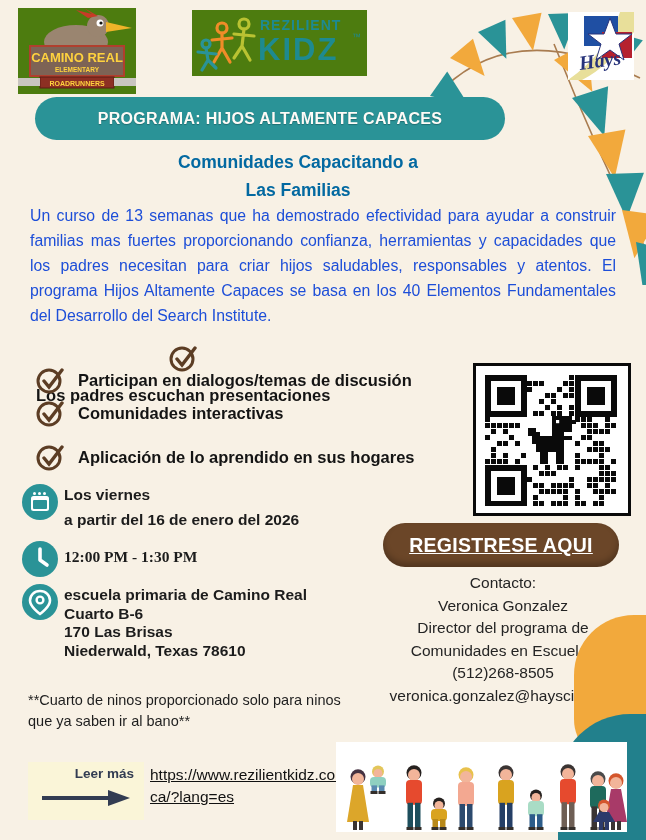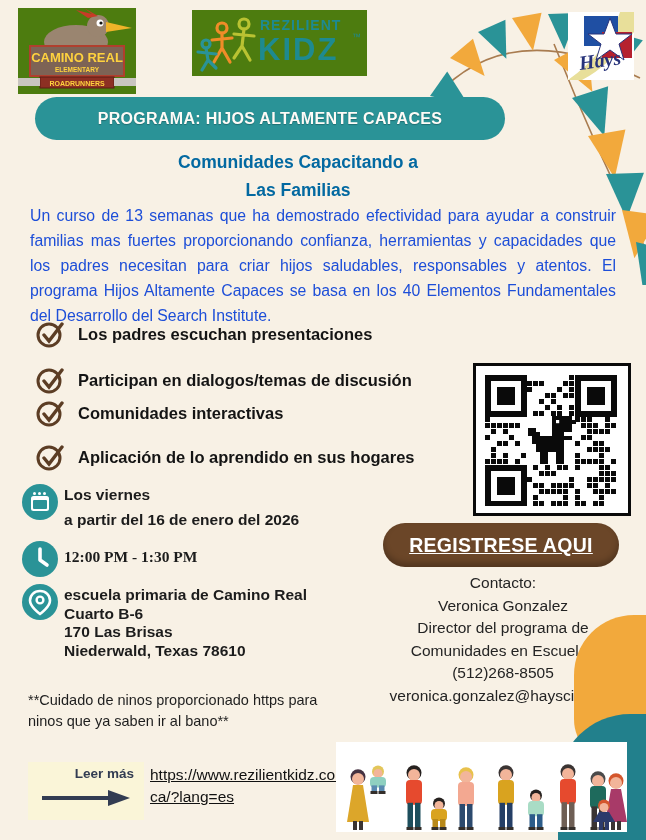--- a/index.html
+++ b/index.html
@@ -152,21 +152,21 @@
     <span>PROGRAMA: HIJOS ALTAMENTE CAPACES</span>
   </div>
 
   <div id="subtitle" class="abs">
     <div>Comunidades Capacitando a</div>
     <div>Las Familias</div>
   </div>
 
   <div id="intro" class="abs">Un curso de 13 semanas que ha demostrado efectividad para ayudar a construir familias mas fuertes proporcionando confianza, herramientas y capacidades que los padres necesitan para criar hijos saludables, responsables y atentos.  El programa Hijos Altamente Capaces se basa en los 40 Elementos Fundamentales del Desarrollo del Search Institute.</div>
 
-  <div class="check-row" style="top:320px;">
+  <div class="check-row" style="top:344px;flex-direction:column;">
     <svg width="28" height="28" viewBox="0 0 28 28">
         <circle cx="13" cy="15" r="11" fill="none" stroke="#5c3d24" stroke-width="3"></circle>
         <path d="M8 15 L13 21 L26 4" fill="none" stroke="#5c3d24" stroke-width="3.4" stroke-linecap="round"></path>
       </svg>
     <span class="lbl">Los padres escuchan presentaciones</span>
   </div>
   <div class="check-row" style="top:366px;">
     <svg width="28" height="28" viewBox="0 0 28 28">
         <circle cx="13" cy="15" r="11" fill="none" stroke="#5c3d24" stroke-width="3"></circle>
         <path d="M8 15 L13 21 L26 4" fill="none" stroke="#5c3d24" stroke-width="3.4" stroke-linecap="round"></path>
@@ -377,21 +377,21 @@
 
   <div id="contact" class="abs">
     <div>Contacto:</div>
     <div>Veronica Gonzalez</div>
     <div>Director del programa de</div>
     <div>Comunidades en Escuelas</div>
     <div>(512)268-8505</div>
     <div>veronica.gonzalez@hayscisd.net</div>
   </div>
 
-  <div id="footnote" class="abs">**Cuidado de ninos proporcionado  https para ninos que ya saben ir al bano**</div>
+  <div id="footnote" class="abs">**Cuarto de ninos proporcionado  solo para ninos que ya saben ir al bano**</div>
 
   <div id="readmore-box" class="abs">
     <div class="rm-label">Leer más</div>
     <svg id="readmore-arrow" width="92" height="18" viewBox="0 0 92 18">
       <line x1="2" y1="9" x2="70" y2="9" stroke="#323c52" stroke-width="4"></line>
       <polygon points="68,1 90,9 68,17" fill="#323c52"></polygon>
     </svg>
   </div>
   <div id="readmore-link" class="abs">https://www.rezilientkidz.com/acerca/?lang=es</div>
 

